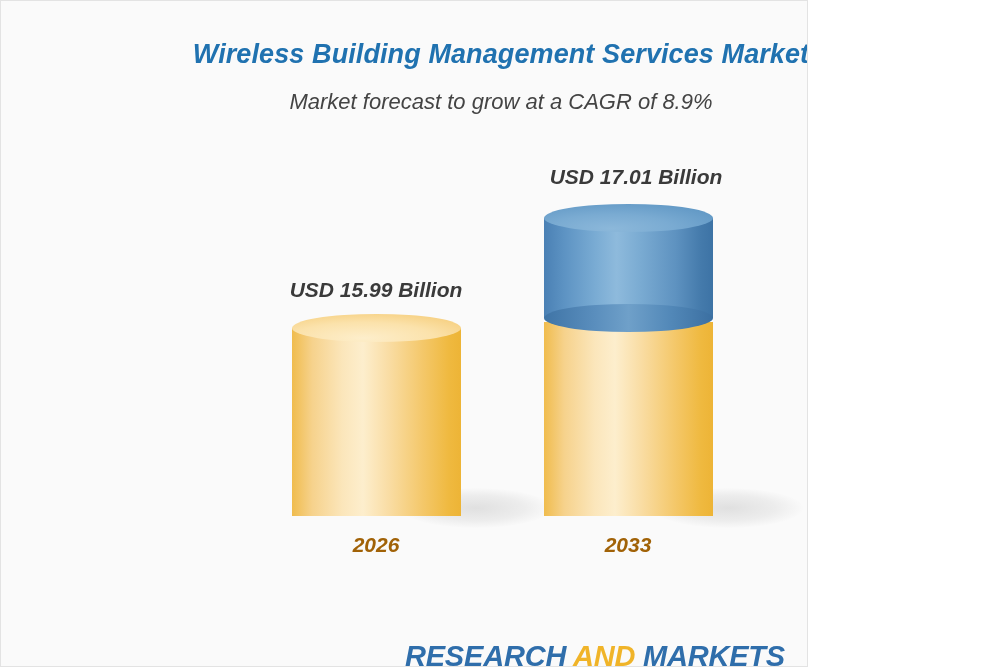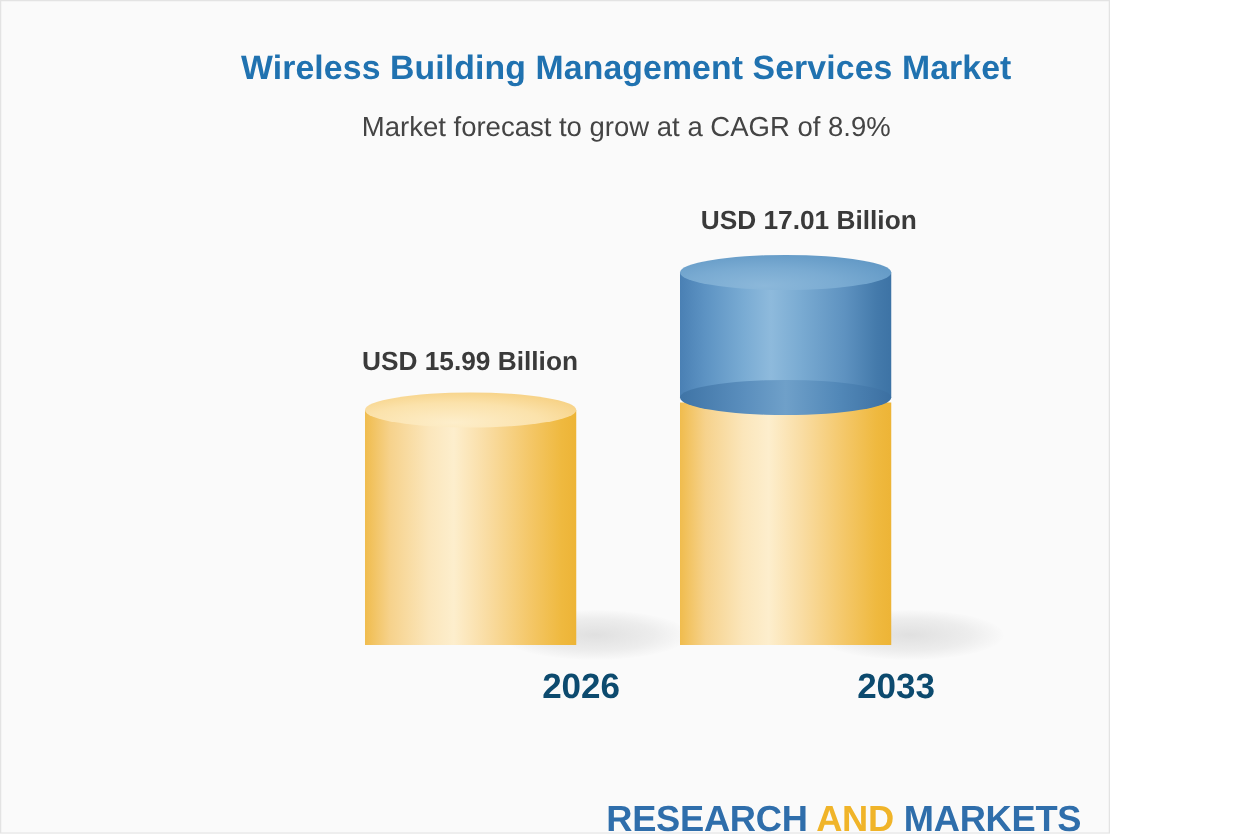--- a/index.html
+++ b/index.html
@@ -6,26 +6,27 @@
     margin: 0;
     padding: 0;
     background: #ffffff;
   }
   body {
     font-family: "Liberation Sans", sans-serif;
   }
 
   .infographic {
     position: relative;
-    width: 888px;
+    width: 808px;
     height: 667px;
     box-sizing: border-box;
     background: #fafafa;
     border: 1px solid #e3e3e3;
     overflow: hidden;
+    font-style: italic;
   }
 
   
   .chart-title {
     position: absolute;
     top: 38px;
     left: 0;
     width: 1000px;
     text-align: center;
     font-size: 27px;
@@ -61,24 +62,24 @@
     font-size: 21px;
     font-weight: bold;
     color: #3a3a3a;
     white-space: nowrap;
   }
 
   
   .category-label {
     position: absolute;
     width: 240px;
-    text-align: right;
-    font-size: 28px;
-    font-weight: bold;
-    color: #0c4a6e;
+    text-align: center;
+    font-size: 21px;
+    font-weight: bold;
+    color: #a16207;
   }
 
   
   .cyl {
     position: absolute;
   }
   .cyl-body {
     position: absolute;
     left: 0;
     right: 0;
@@ -208,21 +209,21 @@
         <div class="cyl-body gold-body-fix" style="top: 14px; bottom: 0;"></div>
 
         <div class="cyl-cap gold-cap" style="top: 0; height: 28px;"></div>
       </div>
 
       <div class="category-label" style="left: 255px; top: 532px;">2026</div>
     </div>
 
     <div>
 
-      <div class="value-label" style="left: 486px; top: 164px;">USD 17.01 Billion</div>
+      <div class="value-label" style="left: 475px; top: 164px;">USD 17.01 Billion</div>
 
       <div class="cyl-shadow" style="left: 652px; top: 487px; width: 150px; height: 40px;"></div>
 
       <div class="cyl" style="left: 543px; top: 203px; width: 169px; height: 312px;">
 
         <div class="cyl-bottom gold-bottom-fix" style="bottom: -14px; height: 28px;"></div>
 
         <div class="cyl-body gold-body-fix" style="top: 118px; bottom: 0;"></div>
 
         <div class="cyl-body blue-body" style="top: 14px; bottom: 198px;"></div>

